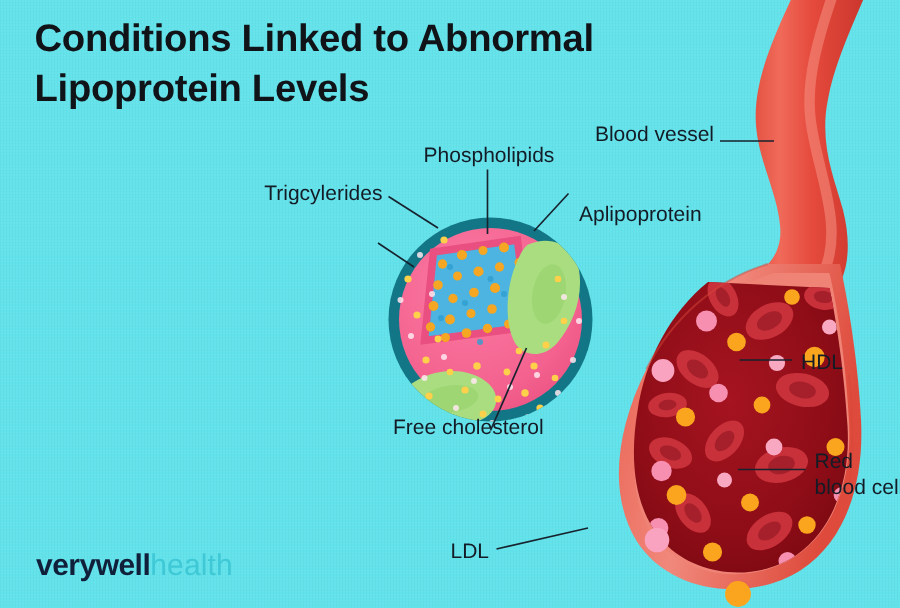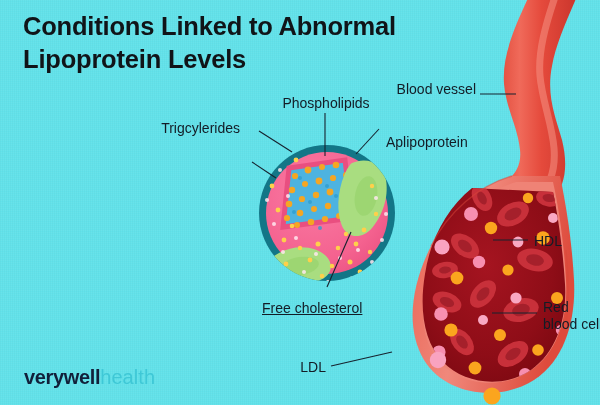--- a/index.html
+++ b/index.html
@@ -407,26 +407,26 @@
       <line x1="331" y1="366" x2="392" y2="352"></line>
     </g>
   </svg>
 
   <div class="title">Conditions Linked to Abnormal
 Lipoprotein Levels</div>
 
 
   <div class="label center" style="left:279px; top:95px; width:94px;">Phospholipids</div>
 
-  <div class="label right" style="left:136px; top:120px; width:104px;">Trigcylerides</div>
+  <div class="label right" style="left:151px; top:120px; width:104px;">Trigcylerides</div>
 
 
   <div class="label" style="left:386px; top:119px; width:104px;margin-top:15px;">Aplipoprotein</div>
 
-  <div class="label" style="left:262px; top:300px; width:110px;text-decoration:underline;">Free cholesterol</div>
+  <div class="label" style="left:262px; top:276px; width:110px;">Free cholesterol</div>
 
   <div class="label right" style="left:370px; top:81px; width:106px;">Blood vessel</div>
 
   <div class="label" style="left:534px; top:233px; width:60px;">HDL</div>
 
   <div class="label" style="left:543px; top:299px; width:60px;">Red
 blood cell</div>
 
   <div class="label right" style="left:268px; top:359px; width:58px;">LDL</div>
 

